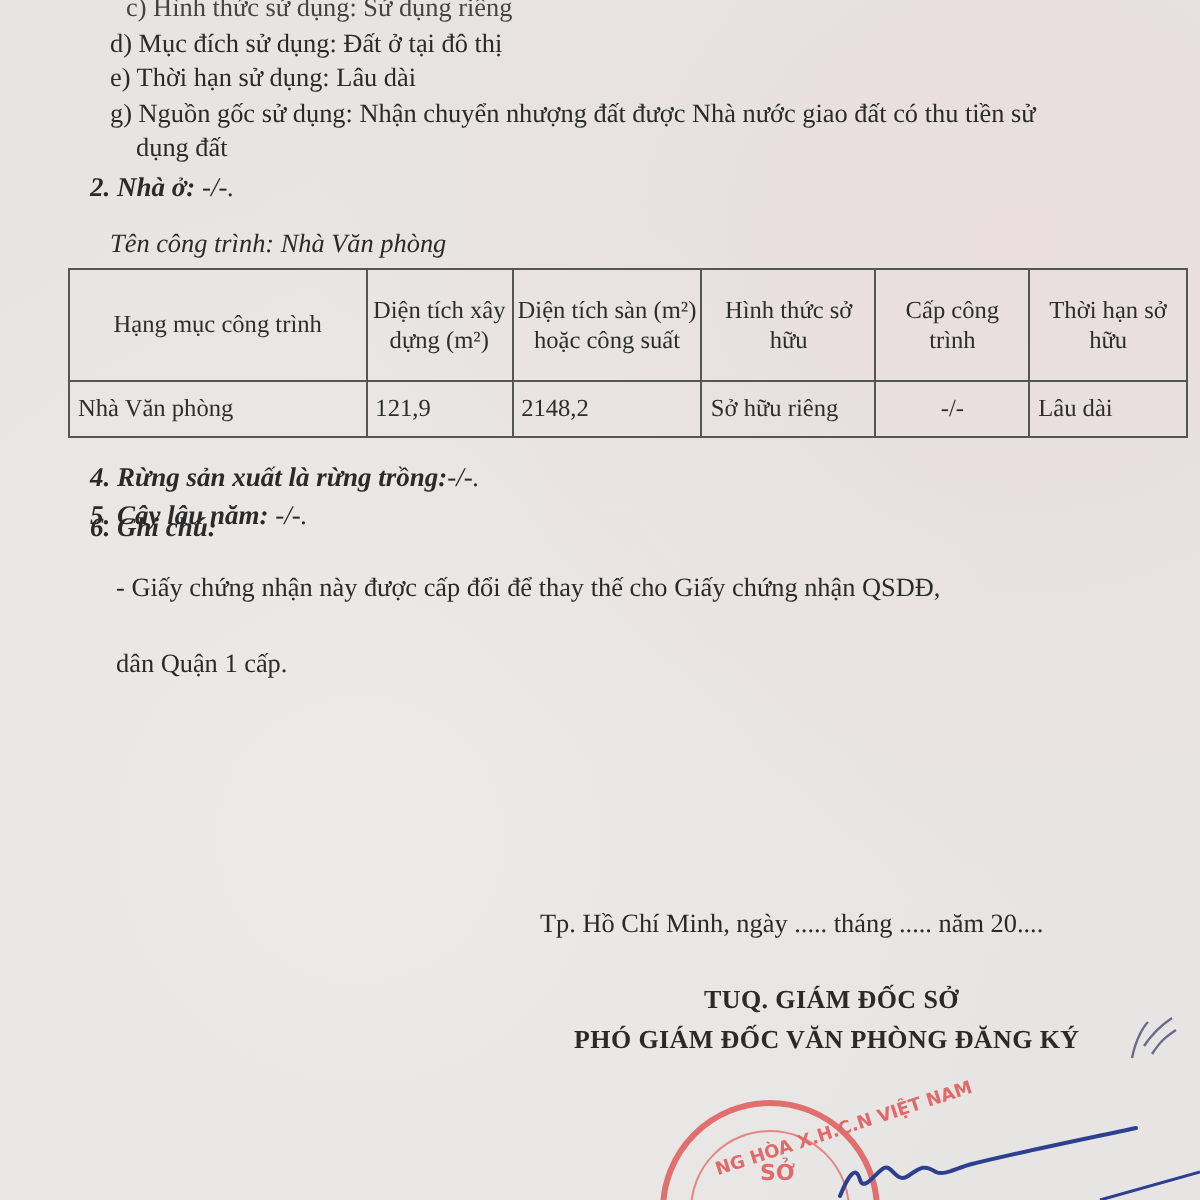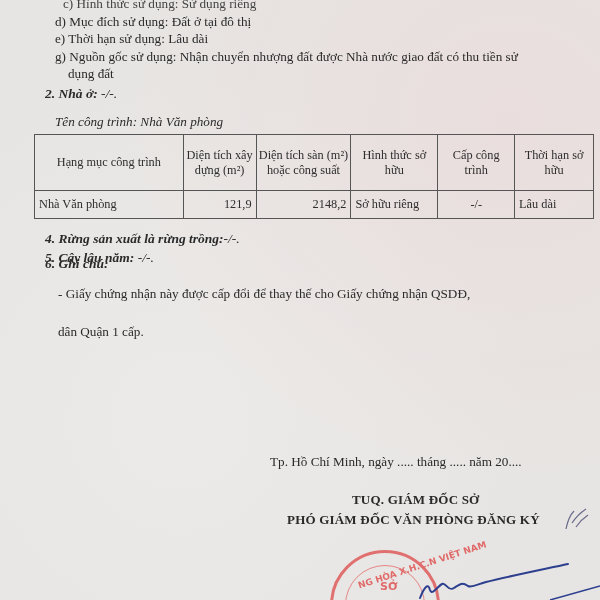--- a/index.html
+++ b/index.html
@@ -19,21 +19,21 @@
     .sec .val { font-weight: normal; }
     table.works {
       position: absolute; left: 34px; top: 134px; width: 560px;
       border-collapse: collapse; font-size: 12.3px; line-height: 15px;
     }
     table.works th, table.works td {
       border: 1px solid #555; font-weight: normal; color: #2d2d2d;
     }
     table.works th { text-align: center; vertical-align: middle; height: 56px; padding: 2px; }
     table.works td { height: 28px; padding: 0 4px; vertical-align: middle; }
-    td.num { text-align: right; }
+    td.num { }
     td.ctr { text-align: center; }
     .sig { position: absolute; font-weight: bold; font-size: 13px; white-space: nowrap; letter-spacing: 0.2px; }
     .stamp {
       position: absolute; left: 330px; top: 550px; width: 110px; height: 110px;
       border: 3px solid #e0706f; border-radius: 50%;
     }
     .stamp-inner {
       position: absolute; left: 12px; top: 12px; width: 80px; height: 80px;
       border: 1.5px solid #e58584; border-radius: 50%;
     }

